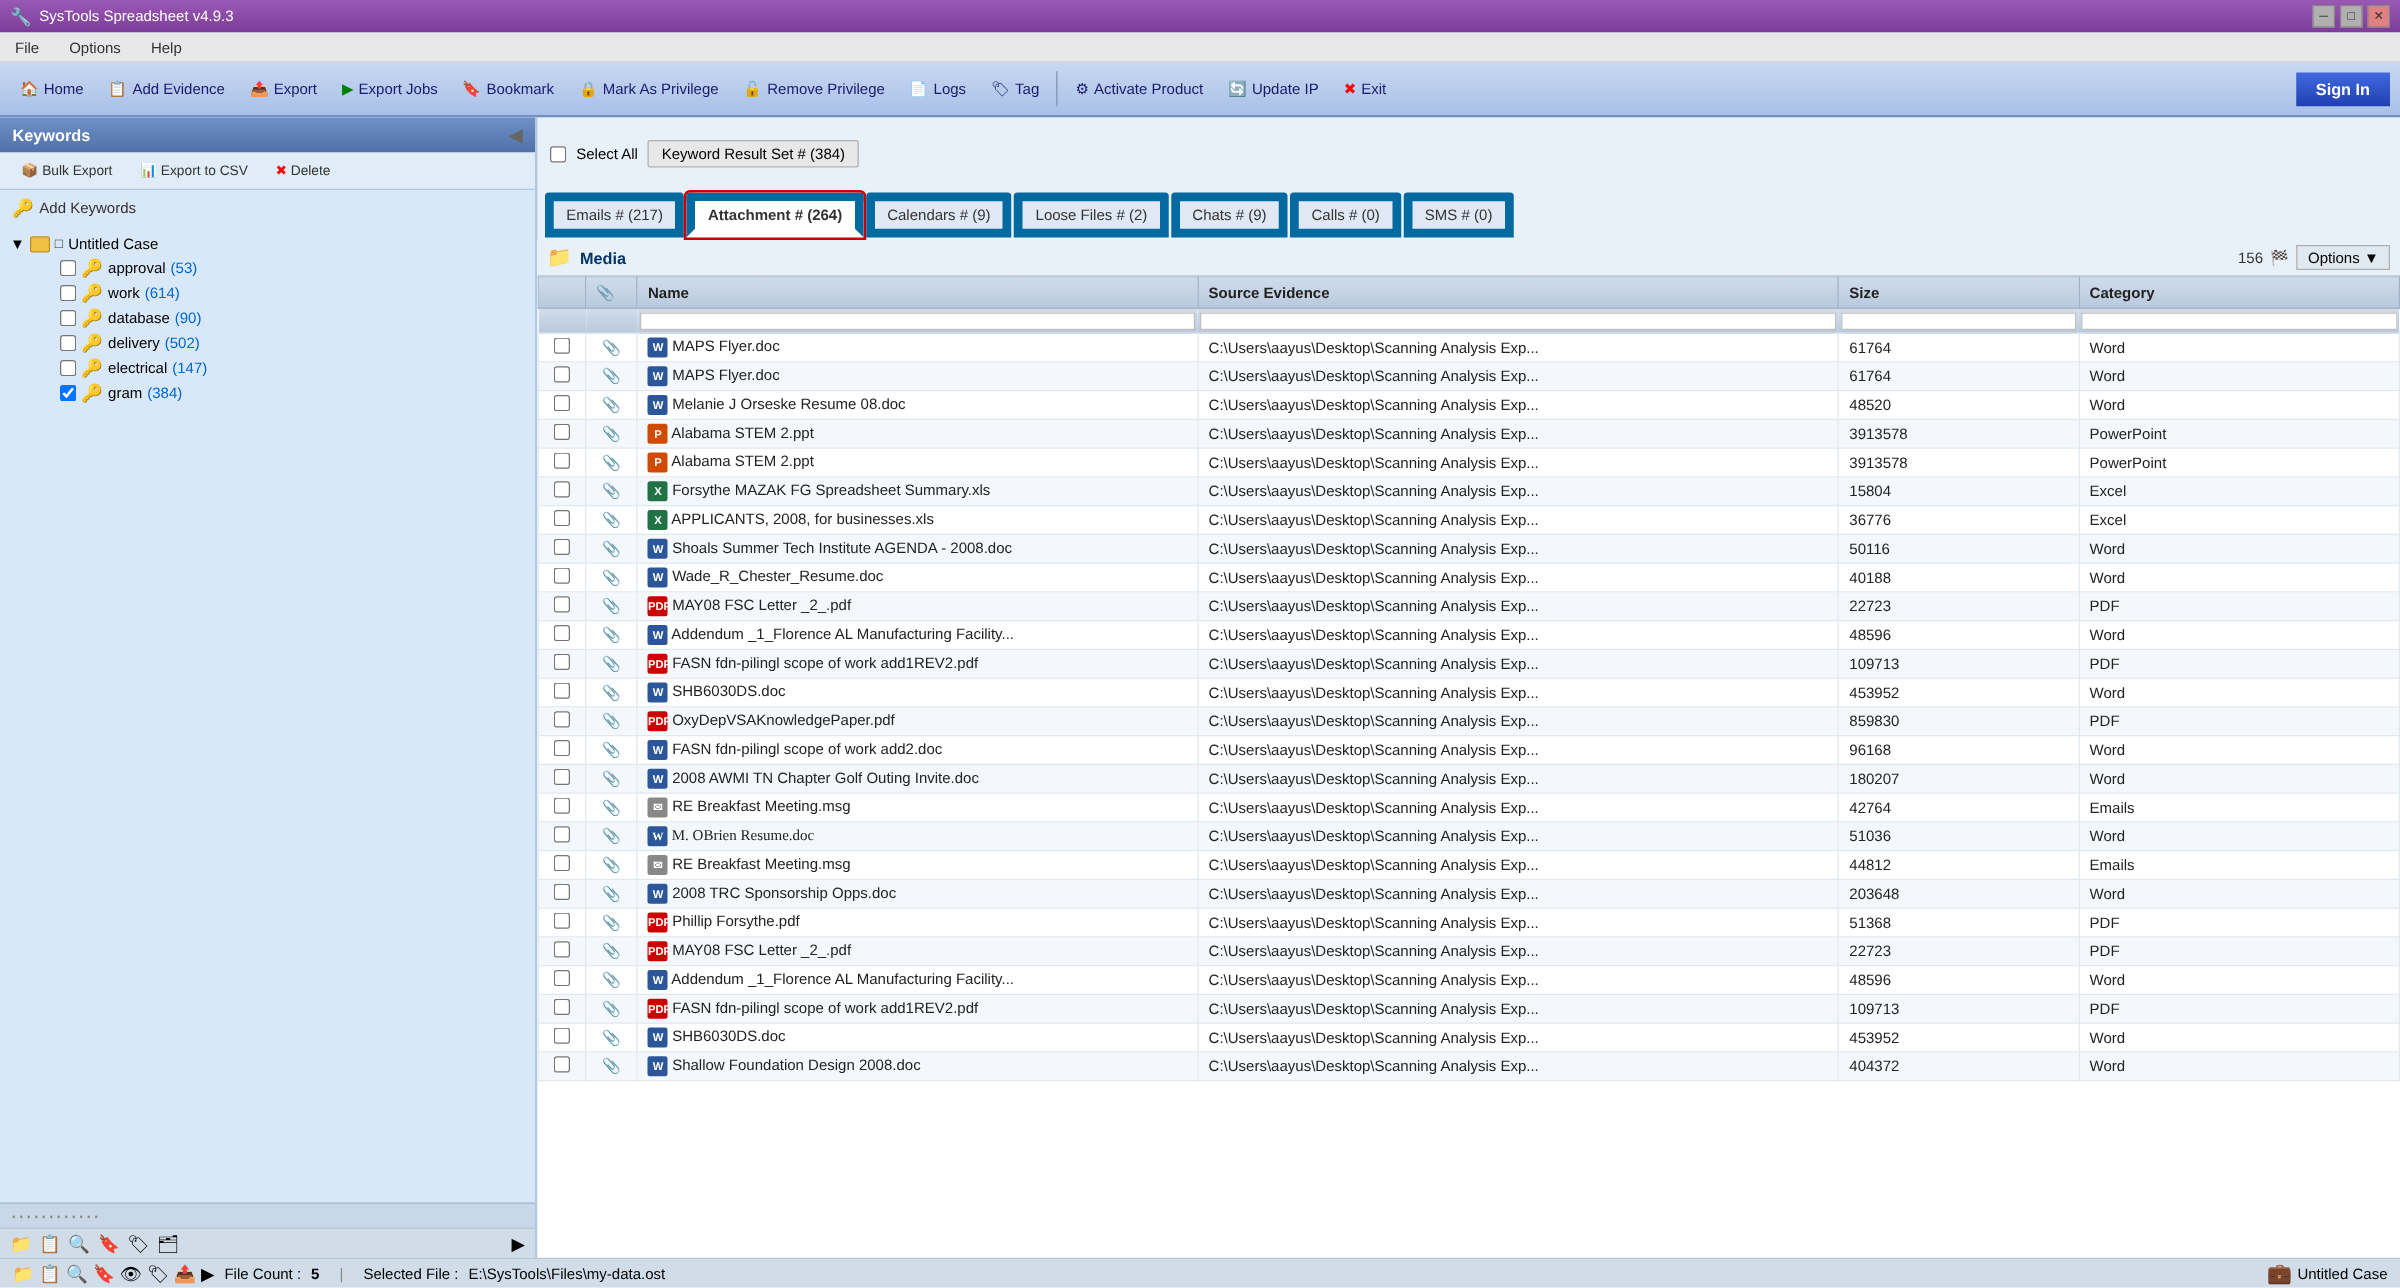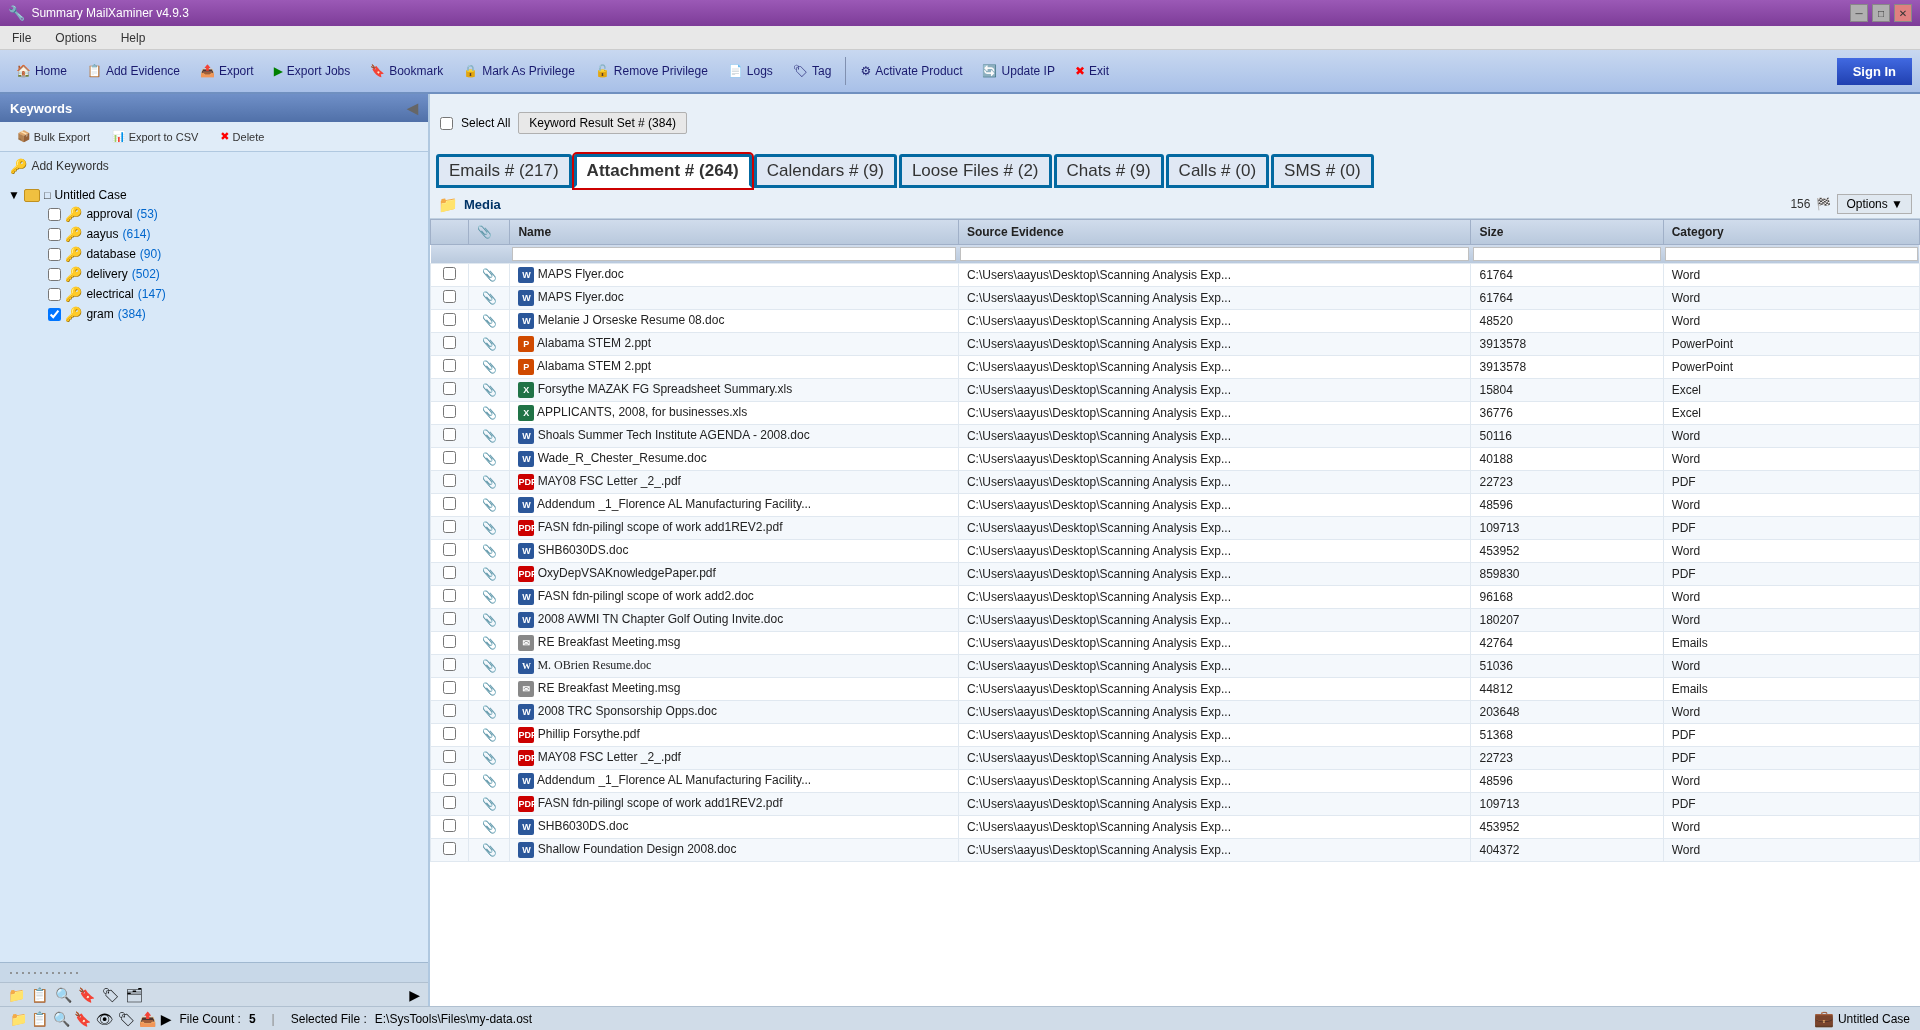--- a/index.html
+++ b/index.html
@@ -36,21 +36,21 @@
     .tree-item input[type=checkbox] { width: 13px; height: 13px; }
     .tree-item .count { color: #0066cc; }
     .tree-folder { display: flex; align-items: center; gap: 4px; padding: 2px 4px; }
     .icon-folder { display: inline-block; width: 16px; height: 13px; background: #f0c040; border: 1px solid #c09020; border-radius: 2px; }
 
     
     #right-panel { flex: 1; display: flex; flex-direction: column; background: #e8f0f8; }
     #select-all-row { padding: 18px 10px; display: flex; align-items: center; gap: 8px; }
     #keyword-result { background: #e8e8e8; border: 1px solid #b0b0b0; padding: 3px 10px; font-size: 12px; border-radius: 2px; }
     #tabs-row { display: flex; align-items: center; padding: 2px 6px; gap: 2px; }
-    .tab { padding: 4px 10px; border: 3px solid #0369a1; background: #e0e8f4; cursor: pointer; font-size: 17px; border-radius: 3px 3px 0 0; color: #333; }
+    .tab { padding: 4px 10px; border: 7px solid #0369a1; background: #e0e8f4; cursor: pointer; font-size: 12px; border-radius: 3px 3px 0 0; color: #333; }
     .tab.active { background: white; border-bottom-color: white; font-weight: bold; outline: 2px solid #cc0000; }
     #content-area { flex: 1; background: white; display: flex; flex-direction: column; }
     #content-header { display: flex; align-items: center; padding: 4px 8px; background: #e8f0f8; border-bottom: 1px solid #c0d0e0; }
     #folder-icon-media { color: #f0c040; font-size: 16px; margin-right: 6px; }
     #media-label { font-weight: bold; font-size: 13px; color: #003366; }
     #count-right { margin-left: auto; display: flex; align-items: center; gap: 6px; font-size: 12px; color: #333; }
     #options-btn { border: 1px solid #b0b0b0; background: #e0e8f0; padding: 2px 8px; cursor: pointer; font-size: 12px; }
 
     
     #data-table { width: 100%; border-collapse: collapse; font-size: 12px; }
@@ -81,21 +81,21 @@
 
     
     .collapse-arrow { cursor: pointer; color: #666; font-size: 14px; }
   </style>
 </head>
 <body>
 
 <div id="titlebar">
   <div id="titlebar-left">
     <span style="font-size:14px;">🔧</span>
-    <span>Summary MailXaminer v4.9.3</span>
+    <span>SysTools Spreadsheet v4.9.3</span>
   </div>
   <div id="titlebar-controls">
     <div class="title-btn">─</div>
     <div class="title-btn">□</div>
     <div class="title-btn" style="background:#e08080;">✕</div>
   </div>
 </div>
 
 <div id="menubar">
   <span class="menu-item">File</span>
@@ -196,21 +196,21 @@
     <span style="display:inline-block;width:12px;"></span>
     <input type="checkbox" style="">
     <span style="color:#d4a000;font-size:14px;">🔑</span>
     <span>approval </span>
                 <span class="count">(53)</span>
   </div>
               <div class="tree-item">
     <span style="display:inline-block;width:12px;"></span>
     <input type="checkbox" style="">
     <span style="color:#d4a000;font-size:14px;">🔑</span>
-    <span>aayus </span>
+    <span>work </span>
                 <span class="count">(614)</span>
   </div>
               <div class="tree-item">
     <span style="display:inline-block;width:12px;"></span>
     <input type="checkbox" style="">
     <span style="color:#d4a000;font-size:14px;">🔑</span>
     <span>database </span>
                 <span class="count">(90)</span>
   </div>
               <div class="tree-item">

